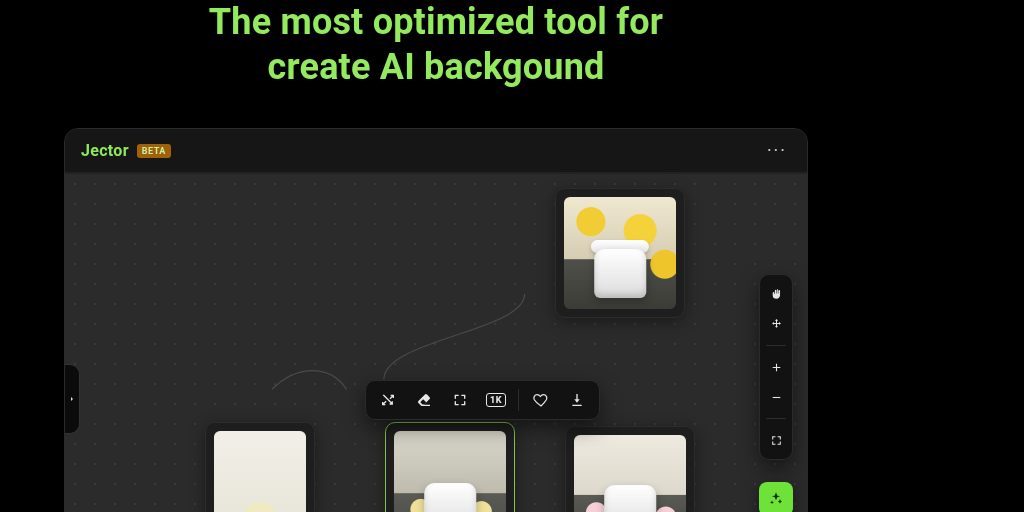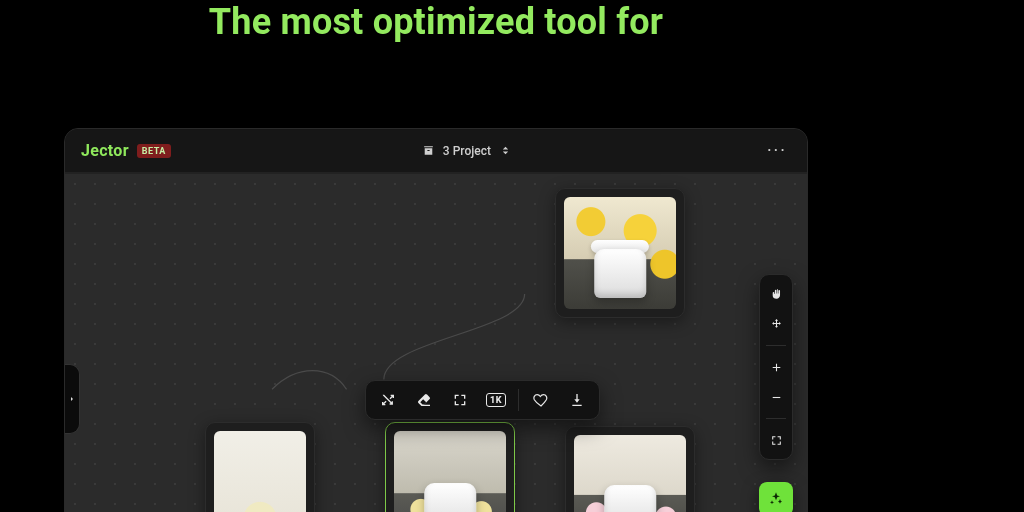--- a/index.html
+++ b/index.html
@@ -34,21 +34,21 @@
     display: flex;
     align-items: center;
     justify-content: space-between;
     padding: 4px 16px;
     background: #161616;
     border-bottom: 1px solid #222;
   }
   .brand { display: flex; align-items: center; gap: 8px; }
   .brand-name { color: #8fe85c; font-weight: 700; font-size: 16px; letter-spacing: 0.3px; }
   .beta-badge {
-    background: #7f1d1d;
+    background: #a16207;
     color: #c7f0a6;
     font-size: 9px;
     font-weight: 700;
     padding: 2px 5px;
     border-radius: 3px;
     letter-spacing: 0.5px;
   }
   .project-switcher {
     display: flex; align-items: center; gap: 8px;
     color: #cfcfcf; font-size: 12px; font-weight: 500;
@@ -215,37 +215,29 @@
 
   svg.icon { width: 16px; height: 16px; fill: currentColor; }
   svg.icon-sm { width: 13px; height: 13px; fill: currentColor; }
 </style>
 </head>
 <body>
 
 <div class="page">
   <h1 class="headline">
     <span>The most optimized tool for</span><br>
+    <span>create AI backgound</span>
   </h1>
 
   <div class="app-window">
     <div class="titlebar">
       <div class="brand">
         <span class="brand-name">Jector</span>
         <span class="beta-badge">BETA</span>
       </div>
-      <div class="project-switcher">
-        <svg class="icon-sm" viewBox="0 0 24 24">
-            <path d="M20 6H4V4h16v2zm-1 2H5v12h14V8zm-9 3h4v2h-4v-2z"></path>
-          </svg>
-        <span>3 Project</span>
-        <svg class="icon-sm" viewBox="0 0 24 24">
-            <path d="M7 14l5 5 5-5H7zm0-4l5-5 5 5H7z"></path>
-          </svg>
-      </div>
       <div class="more-dots">···</div>
     </div>
 
     <div class="canvas">
 
       <svg class="wires" viewBox="0 0 896 400">
         <path d="M555 145 C 555 190, 385 200, 385 248" stroke="#4a4a4a" stroke-width="1.5" fill="none"></path>
         <path d="M250 260 C 280 230, 320 230, 340 260" stroke="#4a4a4a" stroke-width="1.5" fill="none"></path>
       </svg>
 

